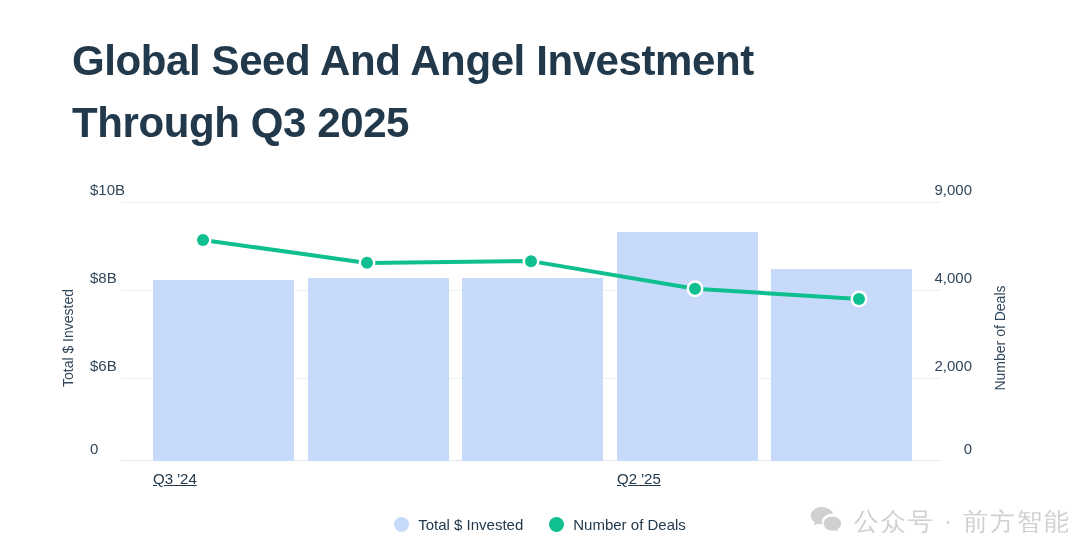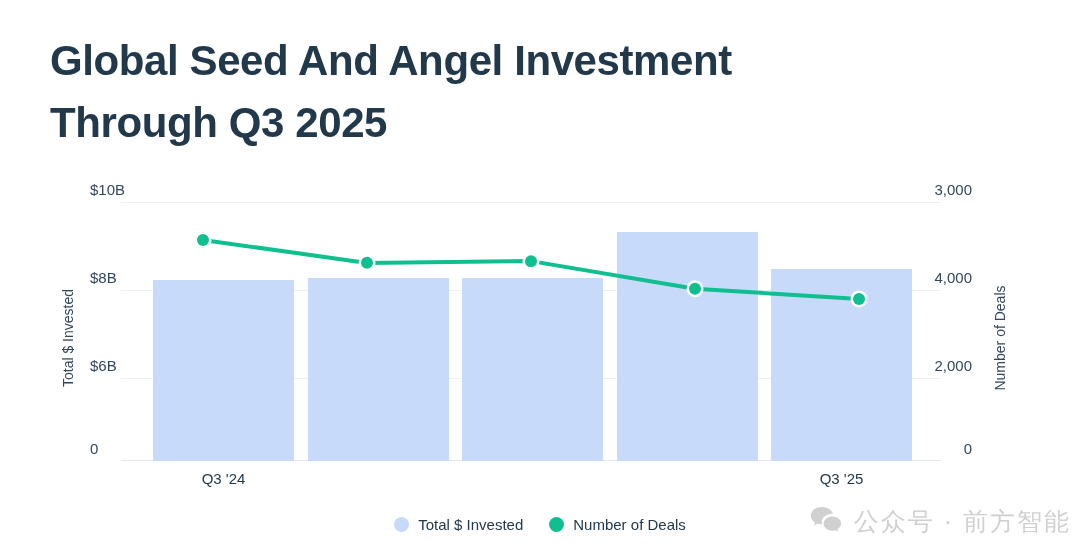--- a/index.html
+++ b/index.html
@@ -12,21 +12,21 @@
     height: 554px;
     font-family: "Liberation Sans", sans-serif;
     color: #22394C;
     overflow: hidden;
     position: relative;
   }
 
   
   .title {
     position: absolute;
-    left: 50px;
+    left: 72px;
     top: 30px;
     width: 860px;
     font-size: 42px;
     font-weight: bold;
     line-height: 1.47;
     letter-spacing: -0.4px;
     color: #22394C;
   }
 
   
@@ -91,24 +91,24 @@
   .ytick-right {
     position: absolute;
     text-align: right;
     font-size: 15px;
     color: #32475B;
     white-space: nowrap;
   }
   .xtick {
     position: absolute;
     top: 470px;
-    text-align: center;
-    font-size: 15px;
-    color: #22394C;
-    white-space: nowrap;
+    font-size: 15px;
+    color: #22394C;
+    white-space: nowrap;
+    text-decoration: underline;
   }
 
   
   .axis-title {
     position: absolute;
     font-size: 14px;
     color: #32475B;
     white-space: nowrap;
     transform-origin: 50% 50%;
   }
@@ -183,21 +183,21 @@
 
   <div class="axis-title left">Total $ Invested</div>
 
   <div class="axis-title right">Number of Deals</div>
 
   <div class="ytick-left" style="left:90px; top:181px;">$10B</div>
   <div class="ytick-left" style="left:90px; top:269px;">$8B</div>
   <div class="ytick-left" style="left:90px; top:357px;">$6B</div>
   <div class="ytick-left" style="left:90px; top:440px;">0</div>
 
-  <div class="ytick-right" style="left:855px; top:181px; width:117px;">3,000</div>
+  <div class="ytick-right" style="left:855px; top:181px; width:117px;">9,000</div>
   <div class="ytick-right" style="left:855px; top:269px; width:117px;">4,000</div>
   <div class="ytick-right" style="left:855px; top:357px; width:117px;">2,000</div>
   <div class="ytick-right" style="left:855px; top:440px; width:117px;">0</div>
 
   <div class="plot">
     <div class="gridline" style="top:0px;"></div>
     <div class="gridline" style="top:88px;"></div>
     <div class="gridline" style="top:176px;"></div>
     <div class="gridline baseline" style="top:258px;"></div>
 
@@ -220,21 +220,21 @@
           <circle cx="410" cy="59.13833333333335" r="6" fill="#0FBF8F"></circle>
           <circle cx="574" cy="86.76499999999999" r="8.5" fill="#ffffff"></circle>
           <circle cx="574" cy="86.76499999999999" r="6" fill="#0FBF8F"></circle>
           <circle cx="738" cy="96.90916666666666" r="8.5" fill="#ffffff"></circle>
           <circle cx="738" cy="96.90916666666666" r="6" fill="#0FBF8F"></circle>
         </g>
     </svg>
   </div>
 
   <div class="xtick" style="left:153px; width:141px;">Q3 '24</div>
-  <div class="xtick" style="left:771px; width:141px;">Q3 '25</div>
+  <div class="xtick" style="left:617px; width:141px;">Q2 '25</div>
 
   <div class="legend">
     <div class="legend-item">
       <span class="legend-swatch" id="legend-swatch-0" style="background: rgb(199, 218, 250);"></span>
       <span class="legend-label">Total $ Invested</span>
     </div>
     <div class="legend-item">
       <span class="legend-swatch" id="legend-swatch-1" style="background: rgb(15, 191, 143);"></span>
       <span class="legend-label">Number of Deals</span>
     </div>

